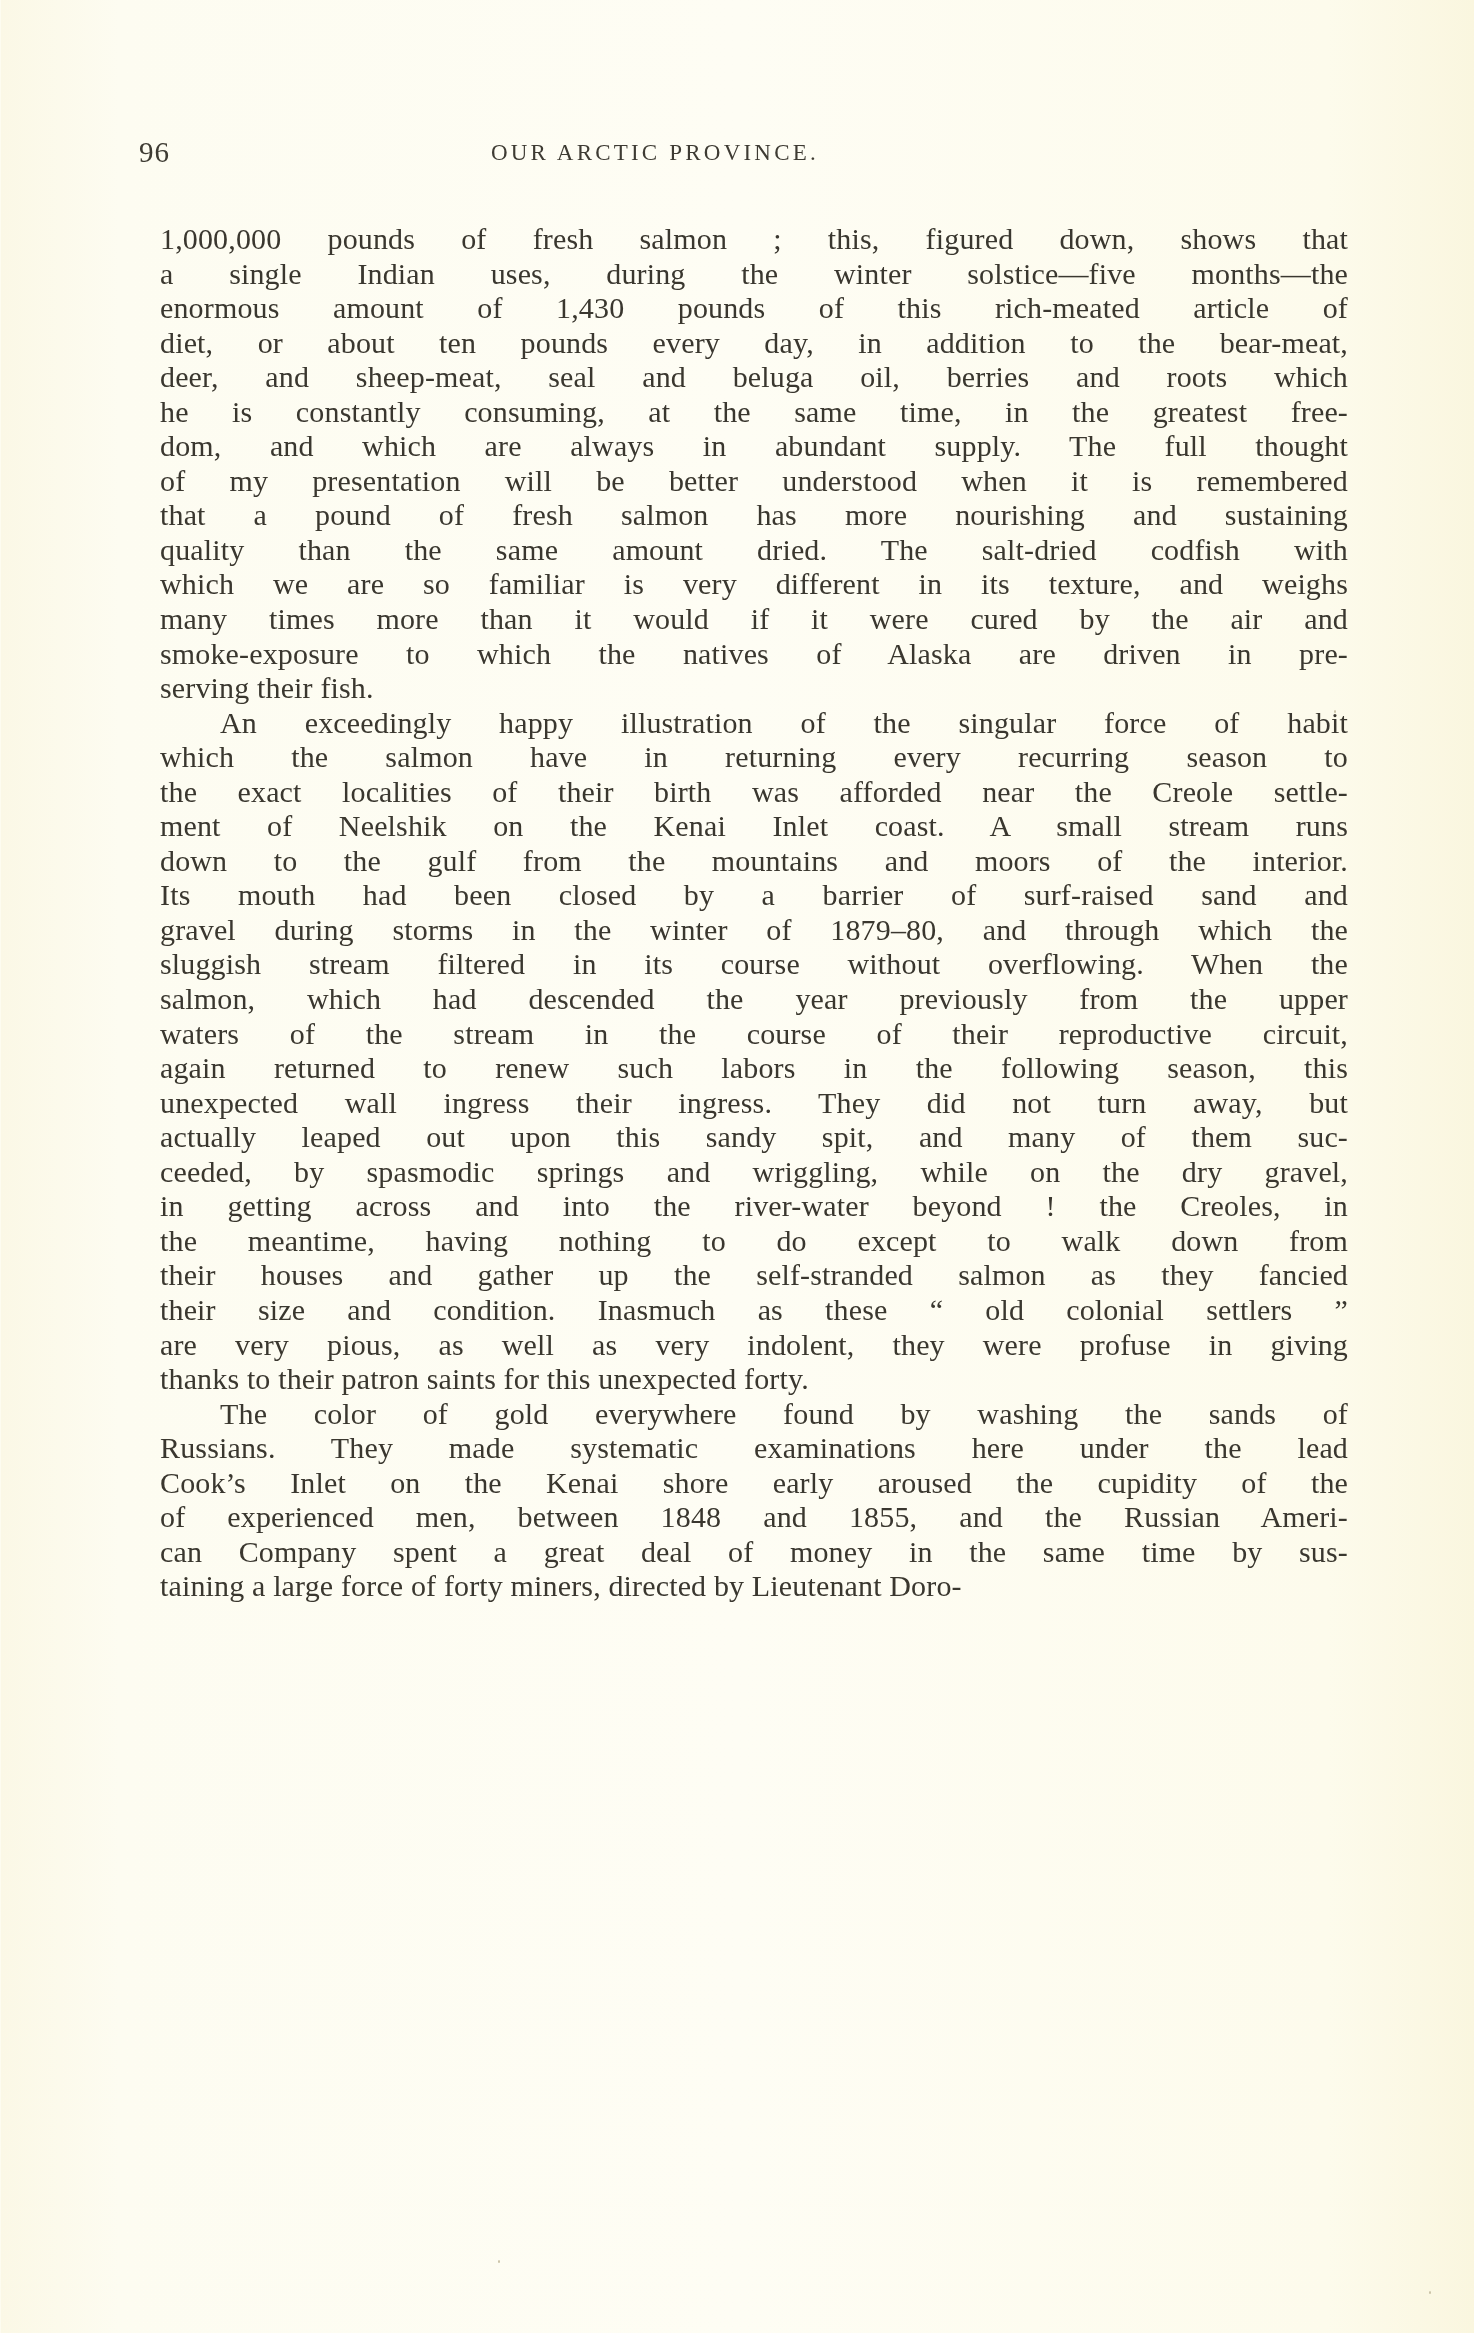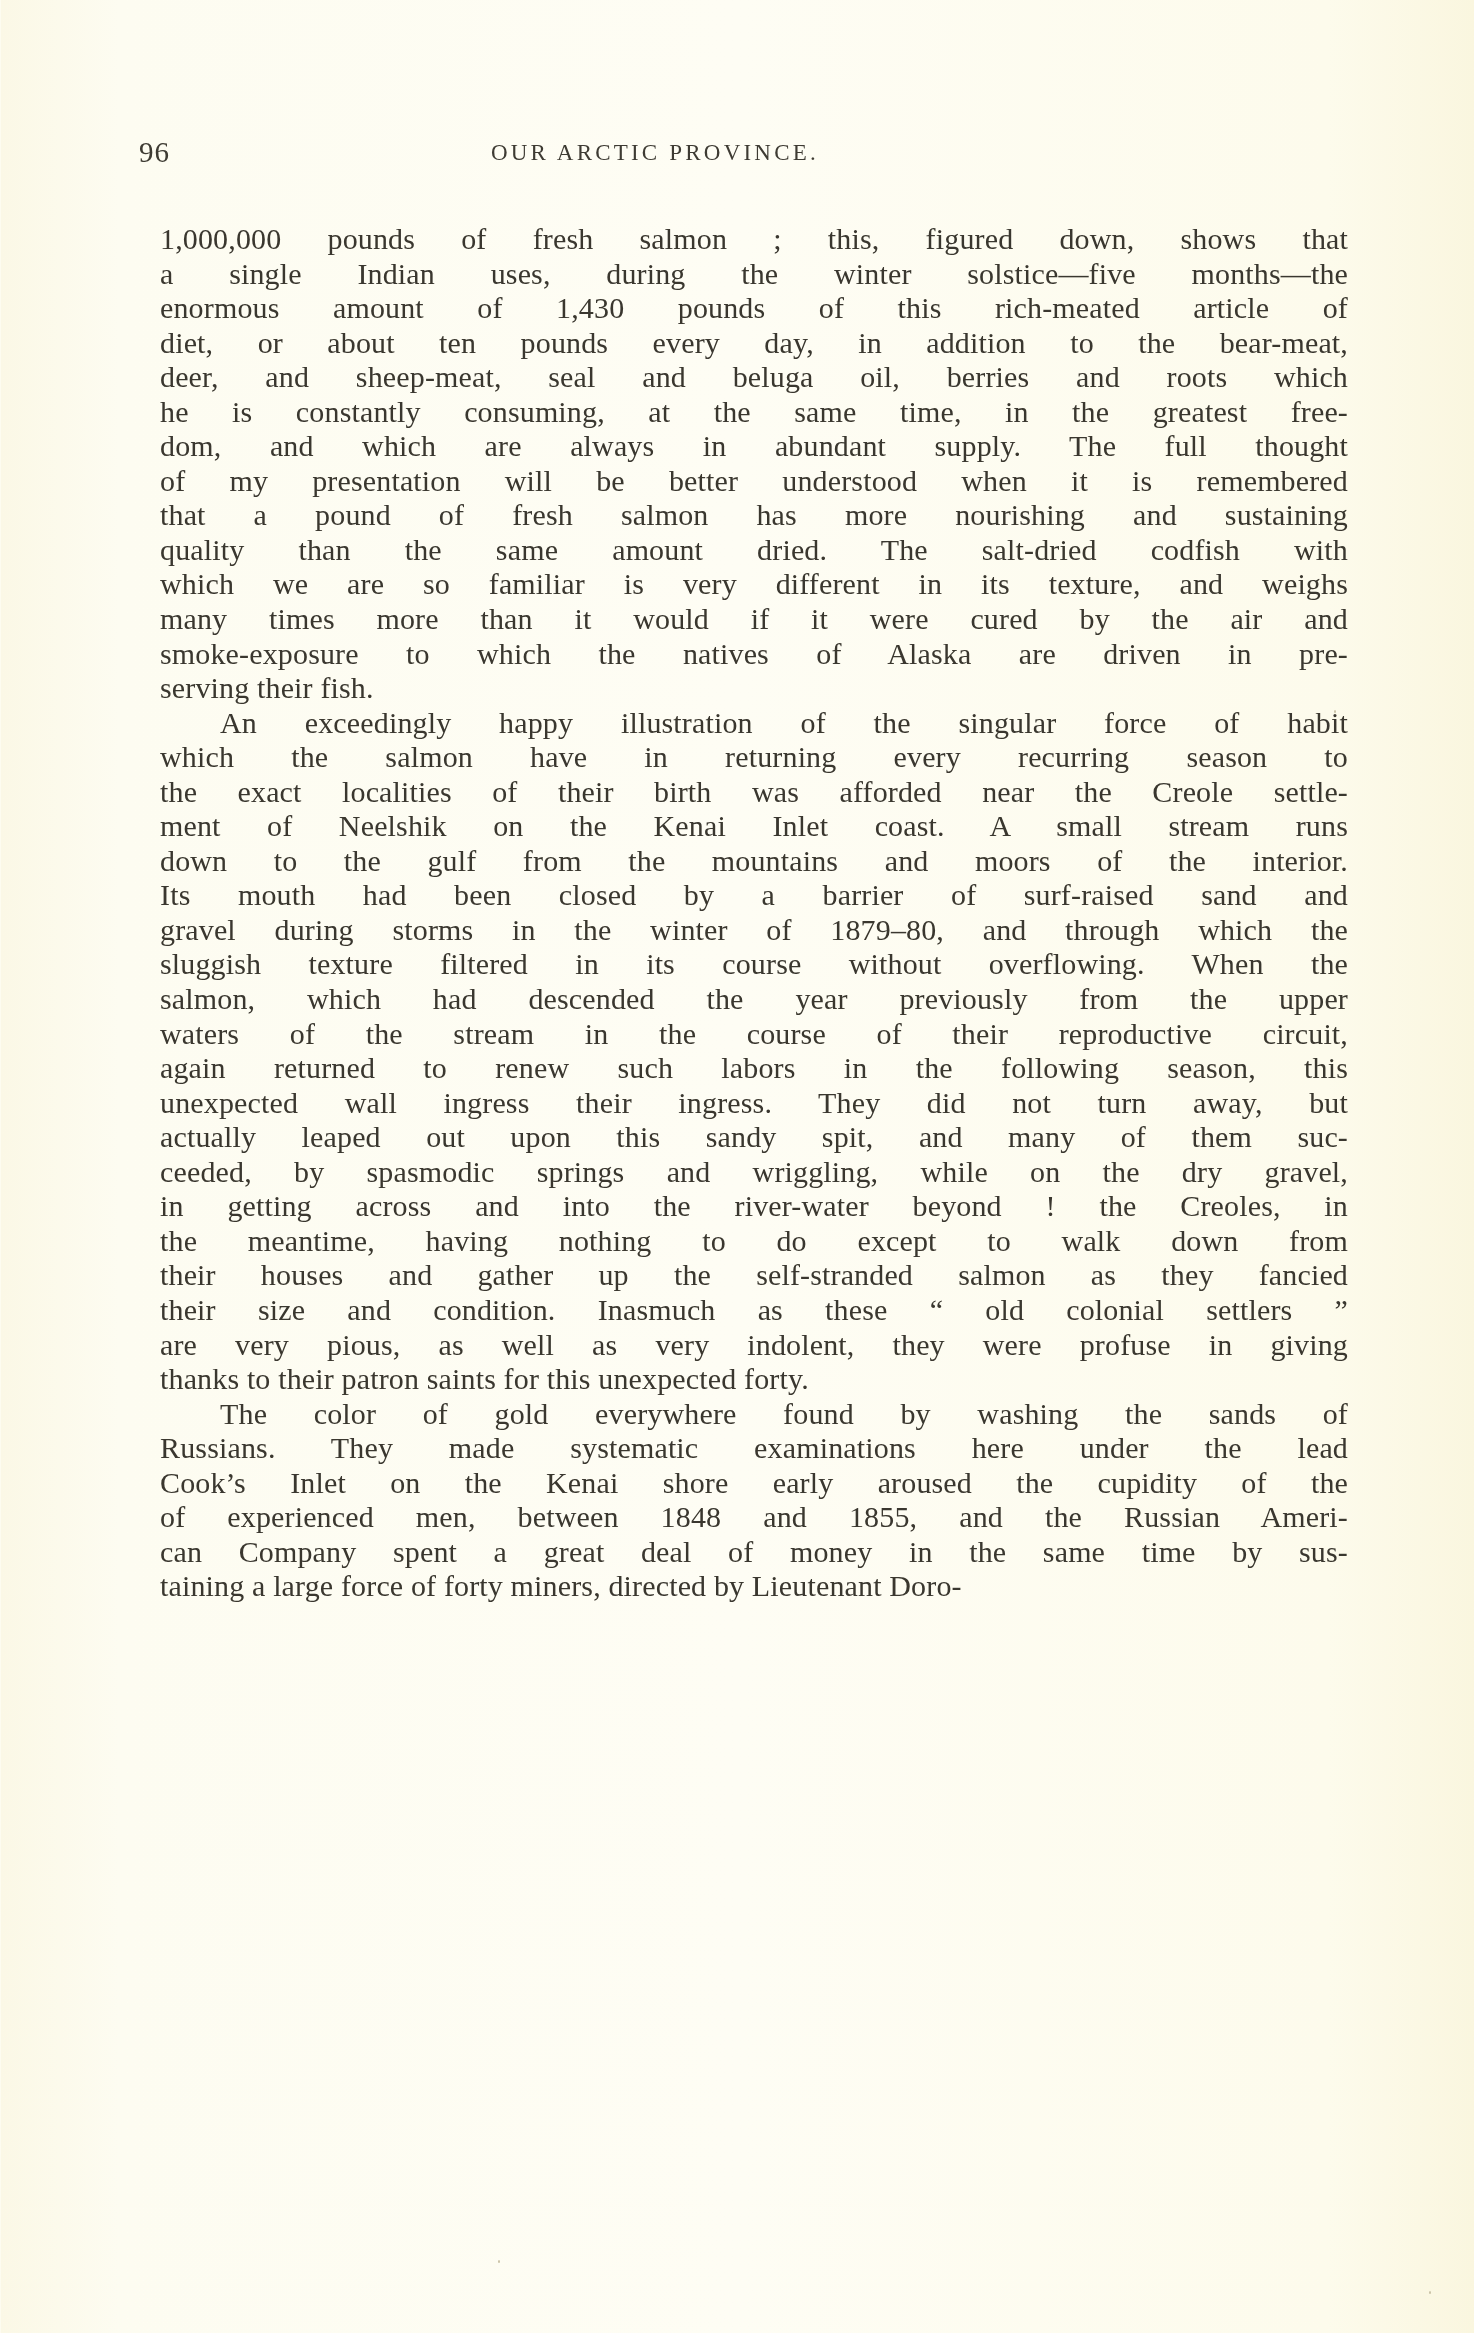--- a/index.html
+++ b/index.html
@@ -105,21 +105,21 @@
         <span class="line last">serving their fish.</span>
       </div>
       <div class="paragraph">
         <span class="line indent">An exceedingly happy illustration of the singular force of habit</span>
         <span class="line">which the salmon have in returning every recurring season to</span>
         <span class="line">the exact localities of their birth was afforded near the Creole settle-</span>
         <span class="line">ment of Neelshik on the Kenai Inlet coast.  A small stream runs</span>
         <span class="line">down to the gulf from the mountains and moors of the interior.</span>
         <span class="line">Its mouth had been closed by a barrier of surf-raised sand and</span>
         <span class="line">gravel during storms in the winter of 1879–80, and through which the</span>
-        <span class="line">sluggish texture filtered in its course without overflowing.  When the</span>
+        <span class="line">sluggish stream filtered in its course without overflowing.  When the</span>
         <span class="line">salmon, which had descended the year previously from the upper</span>
         <span class="line">waters of the stream in the course of their reproductive circuit,</span>
         <span class="line">again returned to renew such labors in the following season, this</span>
         <span class="line">unexpected wall ingress their ingress.  They did not turn away, but</span>
         <span class="line">actually leaped out upon this sandy spit, and many of them suc-</span>
         <span class="line">ceeded, by spasmodic springs and wriggling, while on the dry gravel,</span>
         <span class="line">in getting across and into the river-water beyond ! the Creoles, in</span>
         <span class="line">the meantime, having nothing to do except to walk down from</span>
         <span class="line">their houses and gather up the self-stranded salmon as they fancied</span>
         <span class="line">their size and condition.  Inasmuch as these “ old colonial settlers ”</span>

